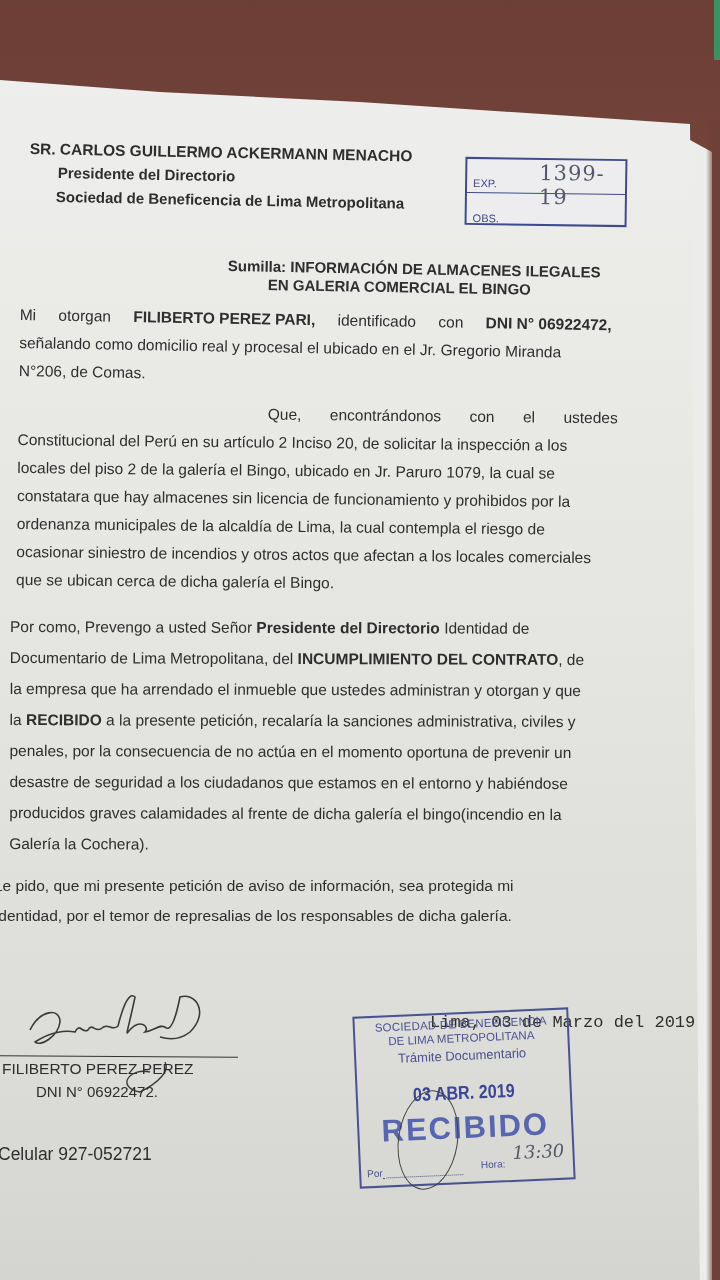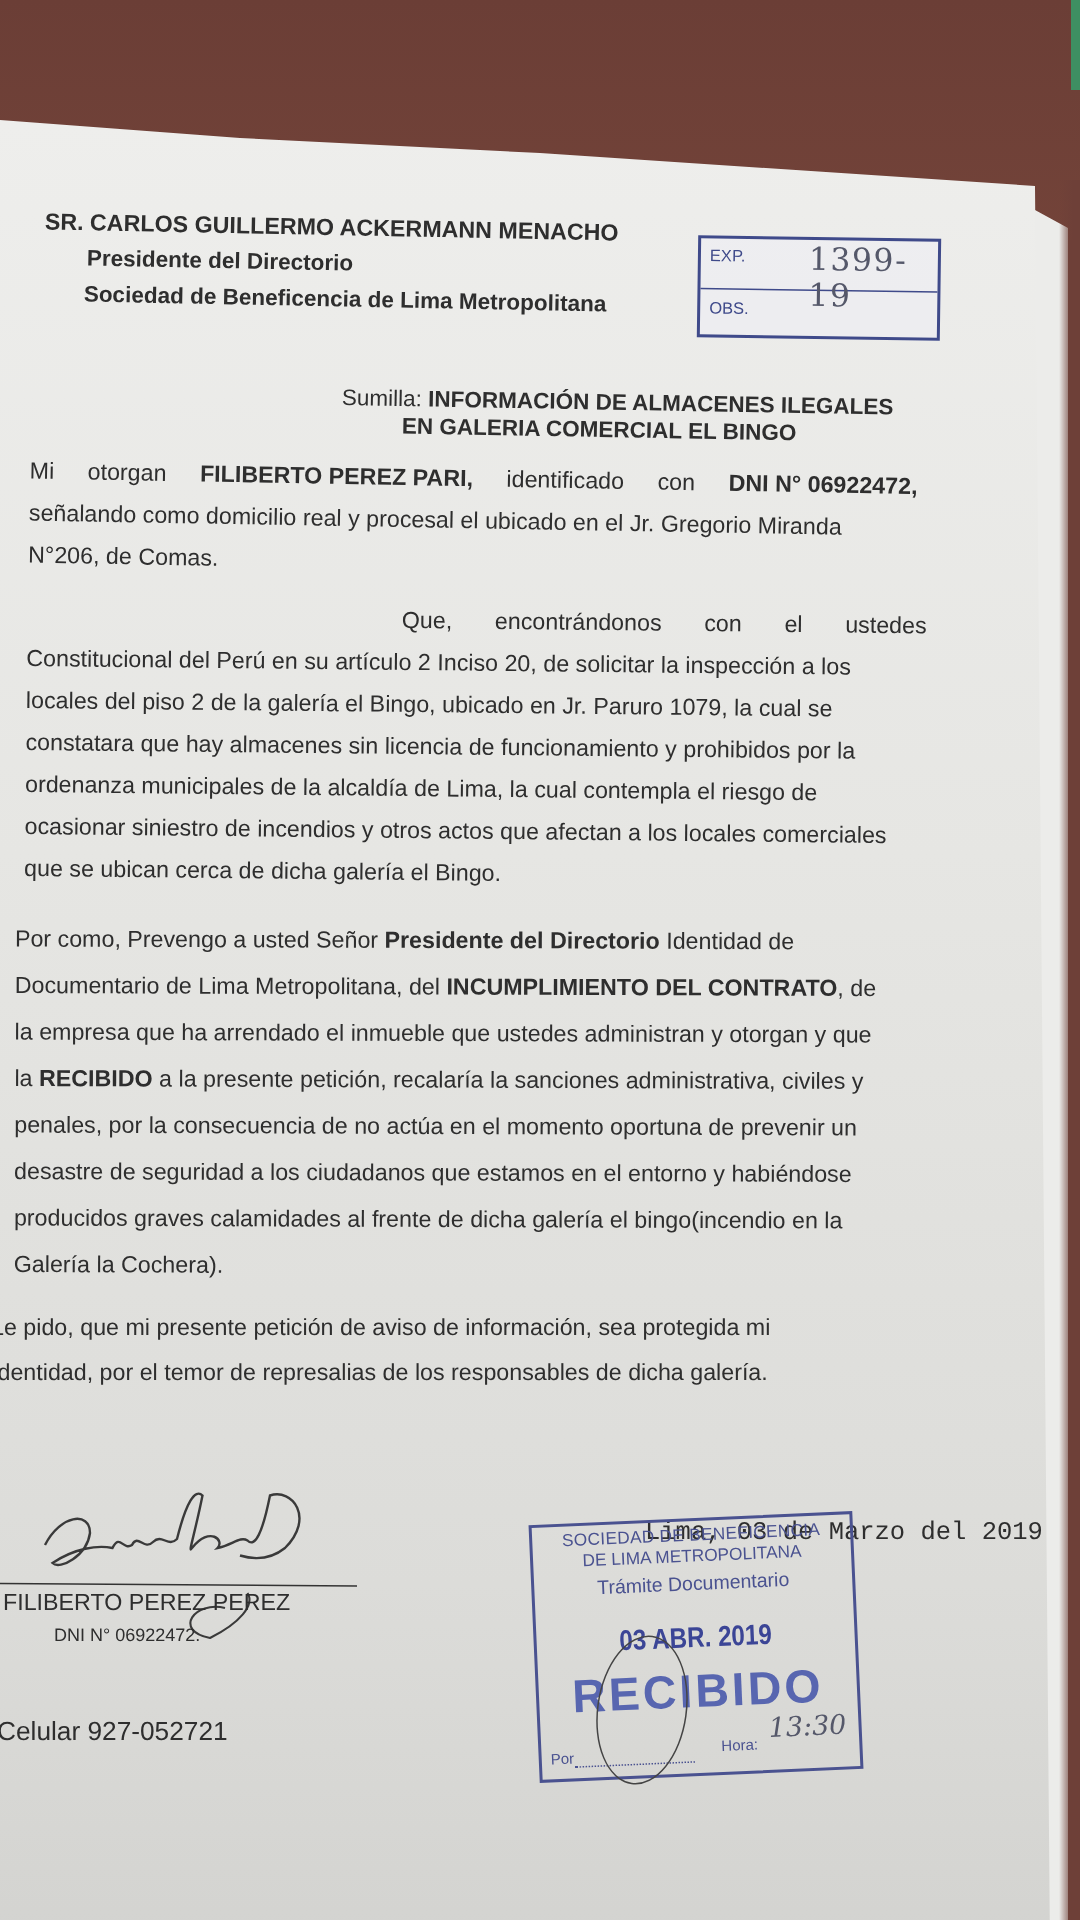--- a/index.html
+++ b/index.html
@@ -43,41 +43,41 @@
 
     .exp-box {
       position: absolute; left: 465px; top: 158px; width: 162px; height: 68px;
       border: 2px solid #3f4a8a;
       transform: rotate(0.8deg);
       background: rgba(240,240,250,0.4);
     }
     .exp-row { position: absolute; left: 0; width: 100%; height: 34px; }
     .exp-row.top { top: 0; border-bottom: 1.5px solid #3f4a8a; }
     .exp-row.bot { top: 34px; }
-    .exp-label { position: absolute; left: 6px; bottom: 15px; font-size: 11px; color: #3f4a8a; }
+    .exp-label { position: absolute; left: 6px; bottom: 3px; font-size: 11px; color: #3f4a8a; }
     .exp-value { position: absolute; left: 72px; top: 1px; font-family: "DejaVu Serif", serif; font-size: 21px; color: #55586a; letter-spacing: 1px; }
 
     .sumilla-1 { left: 228px; top: 257px; font-size: 15px; transform: rotate(1deg); transform-origin: left top; }
     .sumilla-2 { left: 268px; top: 276px; font-size: 15px; font-weight: bold; transform: rotate(1deg); transform-origin: left top; }
-    .sumilla-label { font-weight: normal; }
+    .sumilla-label { font-weight: bold; }
 
     .para { position: absolute; font-size: 15.5px; line-height: 28px; color: #2e2e2e; }
     .line { display: block; white-space: nowrap; height: 28px; }
     .just { display: flex; justify-content: space-between; white-space: nowrap; }
 
     .p1 { left: 20px; top: 301px; width: 592px; transform: rotate(1deg); transform-origin: left top; }
     .p2 { left: 18px; top: 398px; width: 600px; transform: rotate(0.6deg); transform-origin: left top; }
     .p3 { left: 10px; top: 611px; width: 620px; transform: rotate(0.2deg); transform-origin: left top; }
     .p4 { left: -6px; top: 871px; width: 650px; }
 
     .date { left: 430px; top: 1013px; font-size: 17px; font-family: Liberation Mono, monospace; }
 
     .sig-line { position: absolute; left: 0; top: 1056px; width: 238px; border-top: 1.5px solid #333; transform: rotate(0.4deg); }
     .sig-name { left: 2px; top: 1060px; font-size: 15.5px; }
-    .sig-dni { left: 36px; top: 1083px; font-size: 12px; }
+    .sig-dni { left: 36px; top: 1083px; font-size: 15px; }
     .celular { left: -2px; top: 1144px; font-size: 17.5px; }
     .signature { position: absolute; left: 20px; top: 992px; width: 200px; height: 110px; }
 
     .stamp {
       position: absolute; left: 356px; top: 1012px; width: 216px; height: 172px;
       border: 2px solid #4a5290;
       transform: rotate(-2.5deg);
       color: #4a5290;
       text-align: center;
     }

